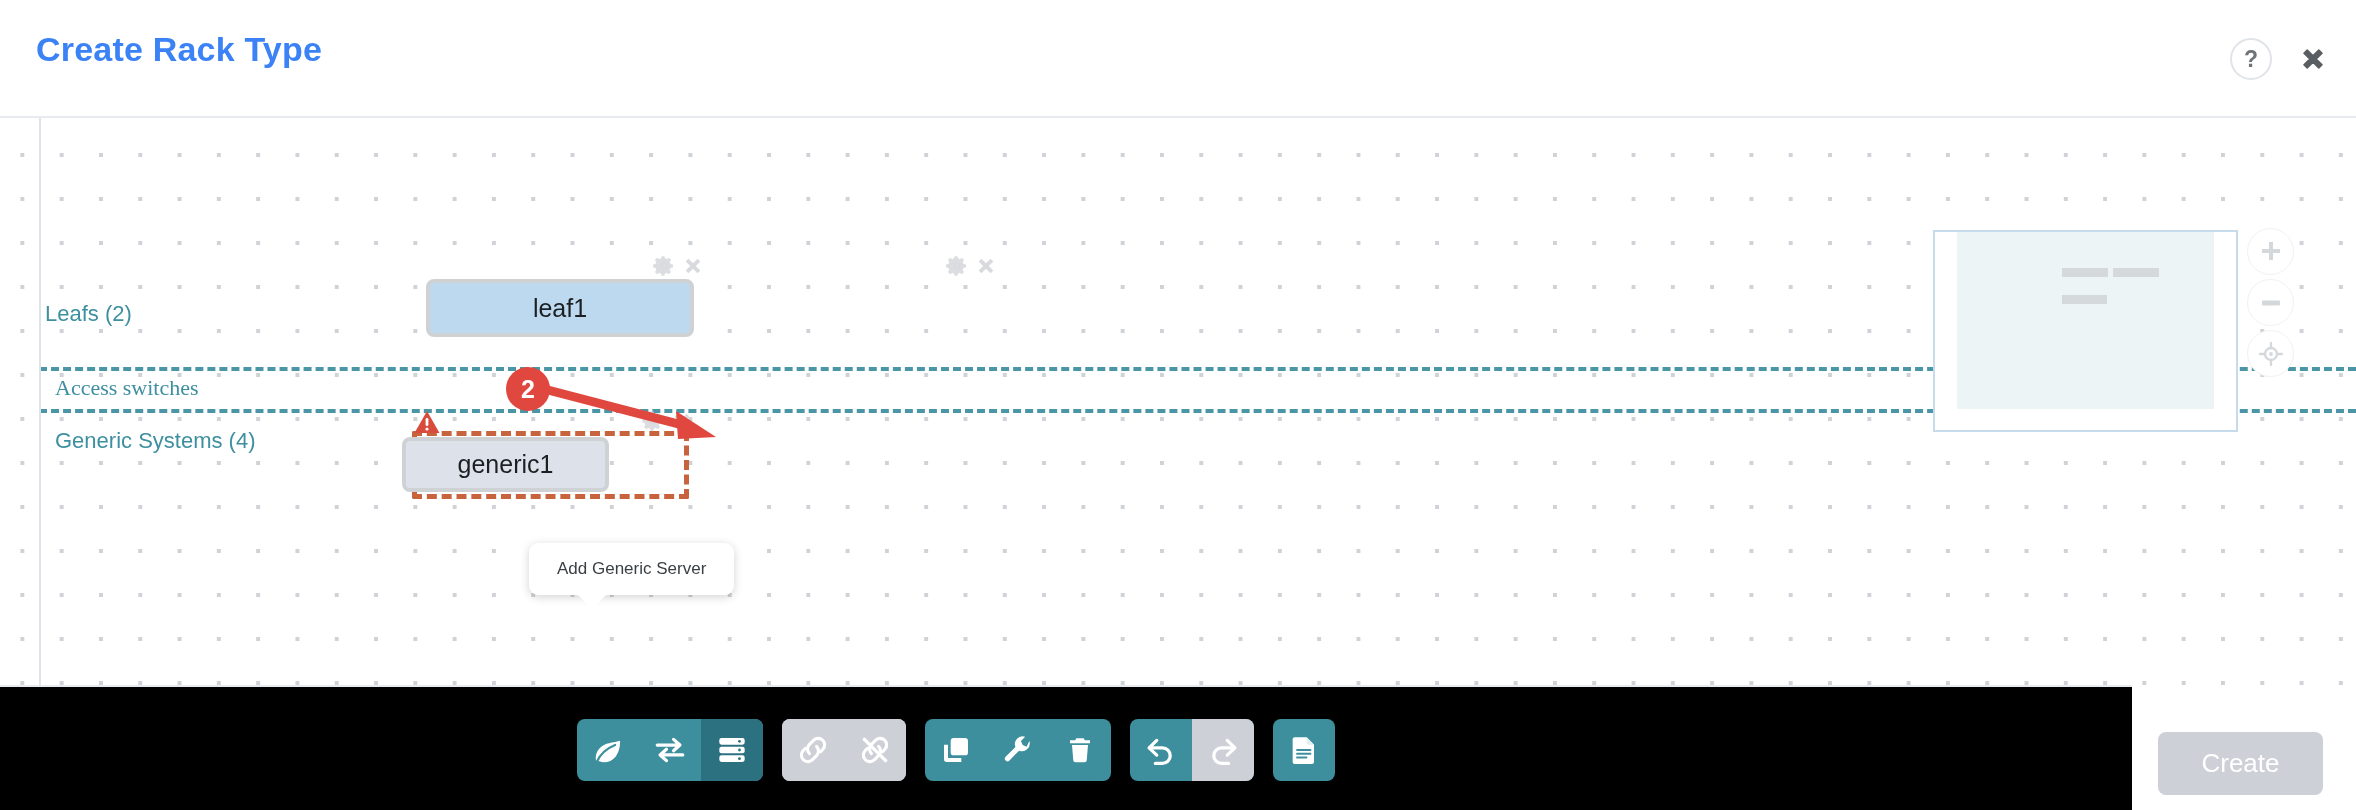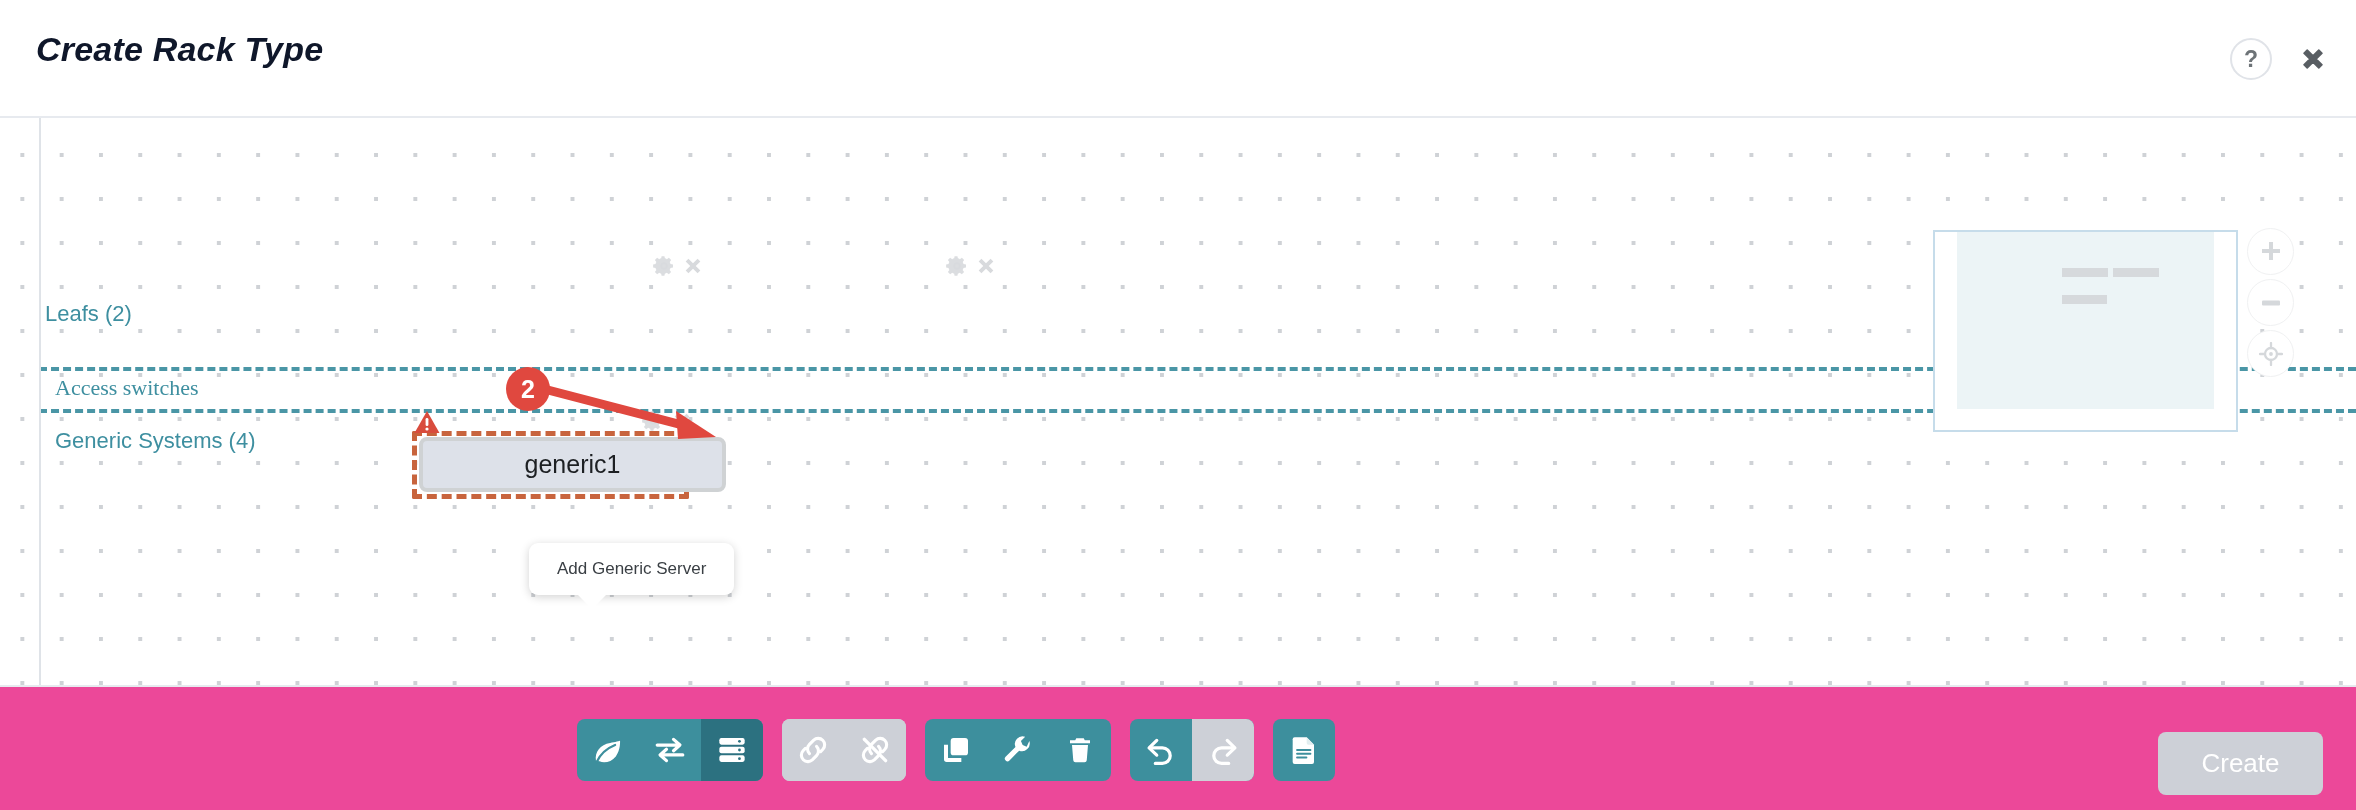--- a/index.html
+++ b/index.html
@@ -22,23 +22,22 @@
     width: 2356px; height: 118px;
     background: #ffffff;
     border-bottom: 2px solid #e7eaef;
     box-sizing: border-box;
   }
   .header-title {
     position: absolute;
     left: 36px; top: 30px;
     font-size: 34px;
     font-weight: 600;
-    color: #0f172a;
+    color: #3b82f6;
     letter-spacing: 0.2px;
-    font-style: italic;
   }
   .help-btn {
     position: absolute;
     right: 84px; top: 38px;
     width: 42px; height: 42px;
     border-radius: 50%;
     border: 2px solid #e0e3e8;
     background: #ffffff;
     box-sizing: border-box;
     cursor: pointer;
@@ -116,22 +115,22 @@
     background: #bdd9ef;
     border: 4px solid #cfd2d4;
     height: 58px;
   }
   .node.leaf.n1 { left: 426px; top: 161px; width: 268px; }
   .node.leaf.n2 { left: 719px; top: 161px; width: 268px; }
 
   .node.generic {
     background: #dde1e9;
     border: 4px solid #cfd2d4;
-    left: 419px; top: 319px;
-    width: 307px; height: 55px;
+    left: 402px; top: 319px;
+    width: 207px; height: 55px;
   }
 
   
   .sel-rect {
     position: absolute;
     left: 412px; top: 313px;
     width: 277px; height: 68px;
     border: 5px dashed #c8643d;
     box-sizing: border-box;
     border-radius: 2px;
@@ -197,22 +196,22 @@
     display: flex;
     align-items: center;
     justify-content: center;
     cursor: pointer;
   }
 
   
   .footer {
     position: absolute;
     left: 0; top: 685px;
-    width: 2356px; height: 125px;
-    background: #ec4899;
+    width: 2132px; height: 125px;
+    background: #000000;
     border-top: 2px solid #e7eaef;
     box-sizing: border-box;
   }
 
   .toolbar {
     position: absolute;
     left: 577px; top: 32px;
     display: flex;
     align-items: center;
     gap: 19px;
@@ -319,20 +318,21 @@
 
 <div class="canvas">
 
   <div class="divider d1"></div>
   <div class="divider d2"></div>
 
   <div class="sec-label leafs">Leafs (2)</div>
   <div class="sec-label access">Access switches</div>
   <div class="sec-label generic">Generic Systems (4)</div>
 
+  <div class="node leaf n1">leaf1</div>
   <div class="node-actions a1">
     <svg class="ico" width="24" height="24" viewBox="0 0 24 24">
       <path fill="#d8dadd" d="M12 8.2a3.8 3.8 0 1 0 0 7.6 3.8 3.8 0 0 0 0-7.6zm0 5.6a1.8 1.8 0 1 1 0-3.6 1.8 1.8 0 0 1 0 3.6z"></path>
       <path fill="#d8dadd" d="M21 13.6v-3.2l-2.5-.45a6.9 6.9 0 0 0-.8-1.92l1.45-2.07-2.26-2.26-2.07 1.45a6.9 6.9 0 0 0-1.92-.8L12.4 2.3H9.6l-.45 2.05a6.9 6.9 0 0 0-1.92.8L5.16 3.7 2.9 5.96l1.45 2.07a6.9 6.9 0 0 0-.8 1.92L1.1 10.4v3.2l2.45.45c.18.68.46 1.32.8 1.92L2.9 18.04l2.26 2.26 2.07-1.45c.6.34 1.24.62 1.92.8l.45 2.05h2.8l.45-2.05c.68-.18 1.32-.46 1.92-.8l2.07 1.45 2.26-2.26-1.45-2.07c.34-.6.62-1.24.8-1.92L21 13.6z" opacity="0.92"></path>
     </svg>
     <svg class="ico" width="22" height="22" viewBox="0 0 24 24">
       <path d="M4 7 L7 4 L12 9 L17 4 L20 7 L15 12 L20 17 L17 20 L12 15 L7 20 L4 17 L9 12 Z" fill="#d8dadd"></path>
     </svg>
   </div>
 

